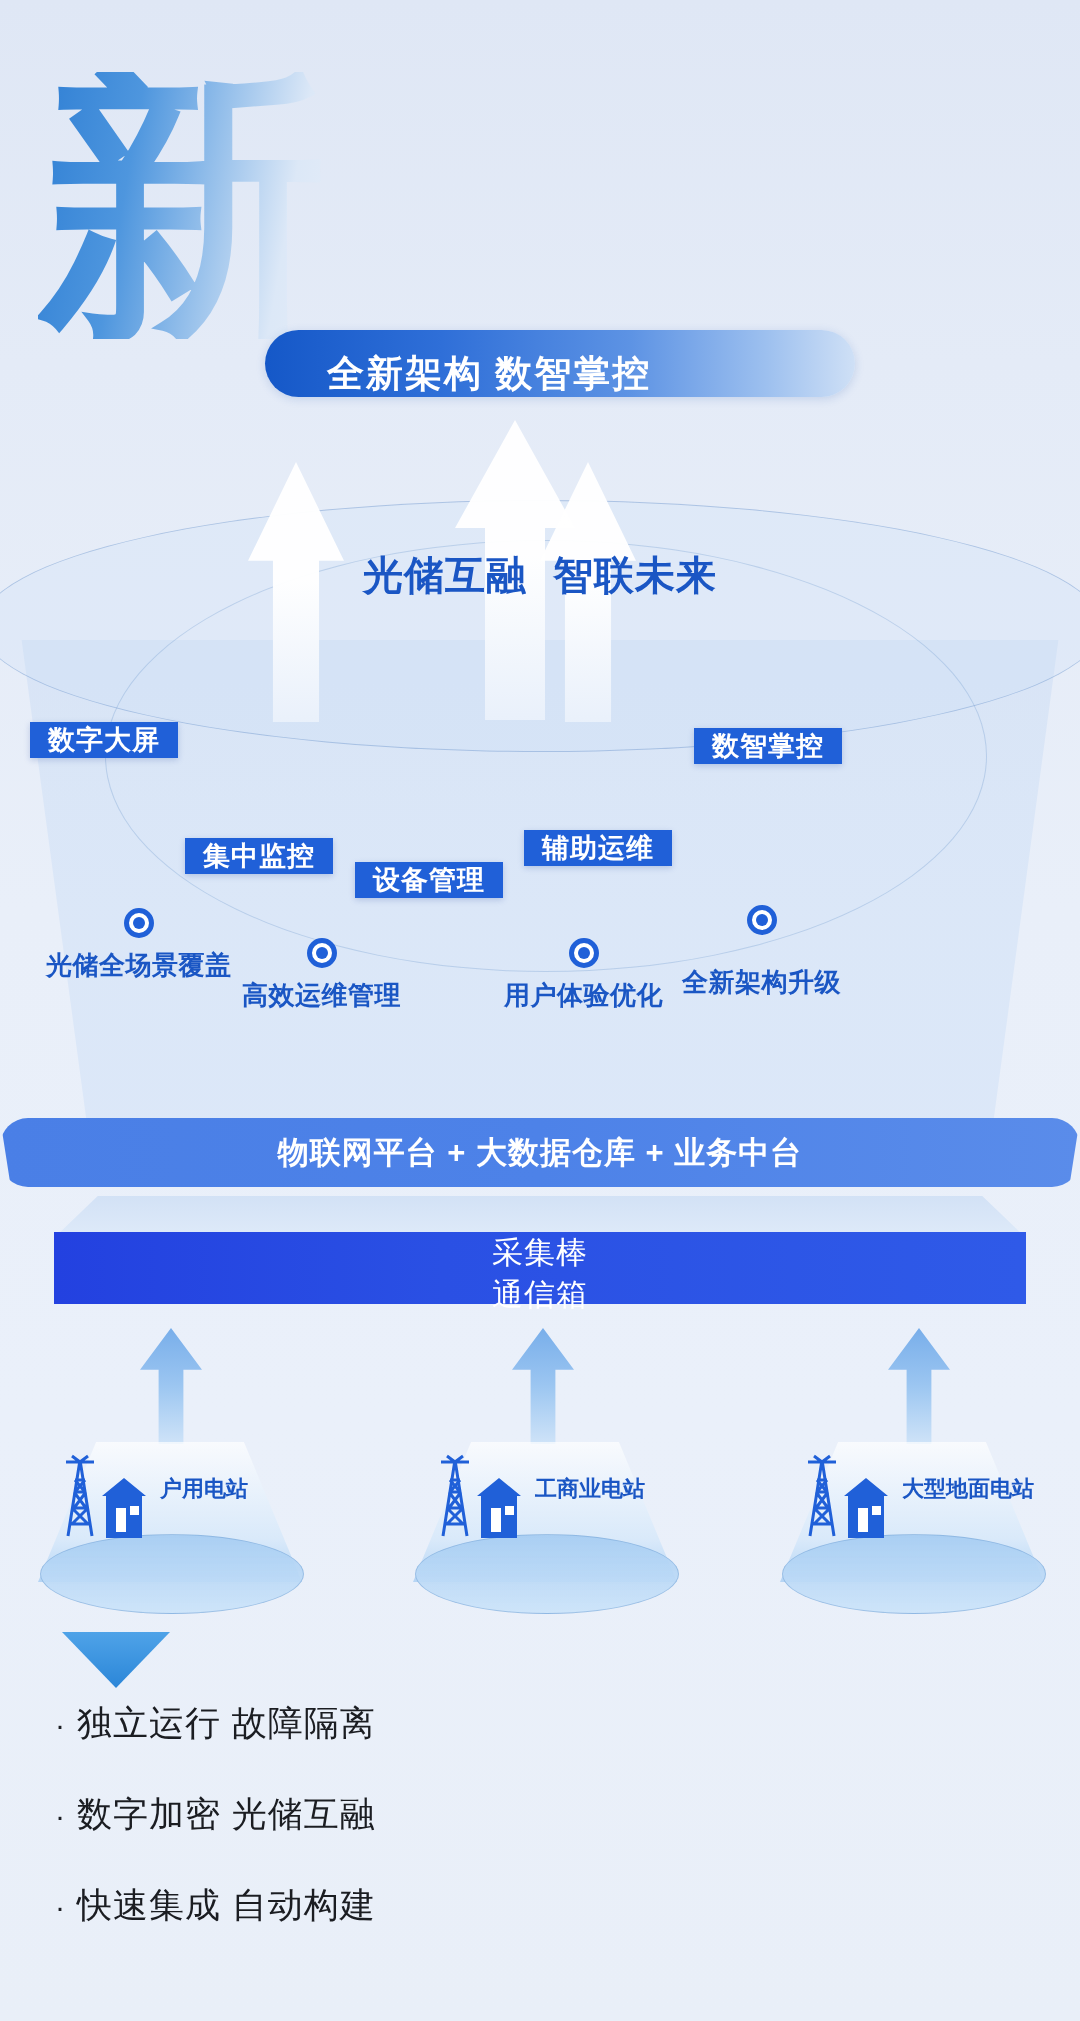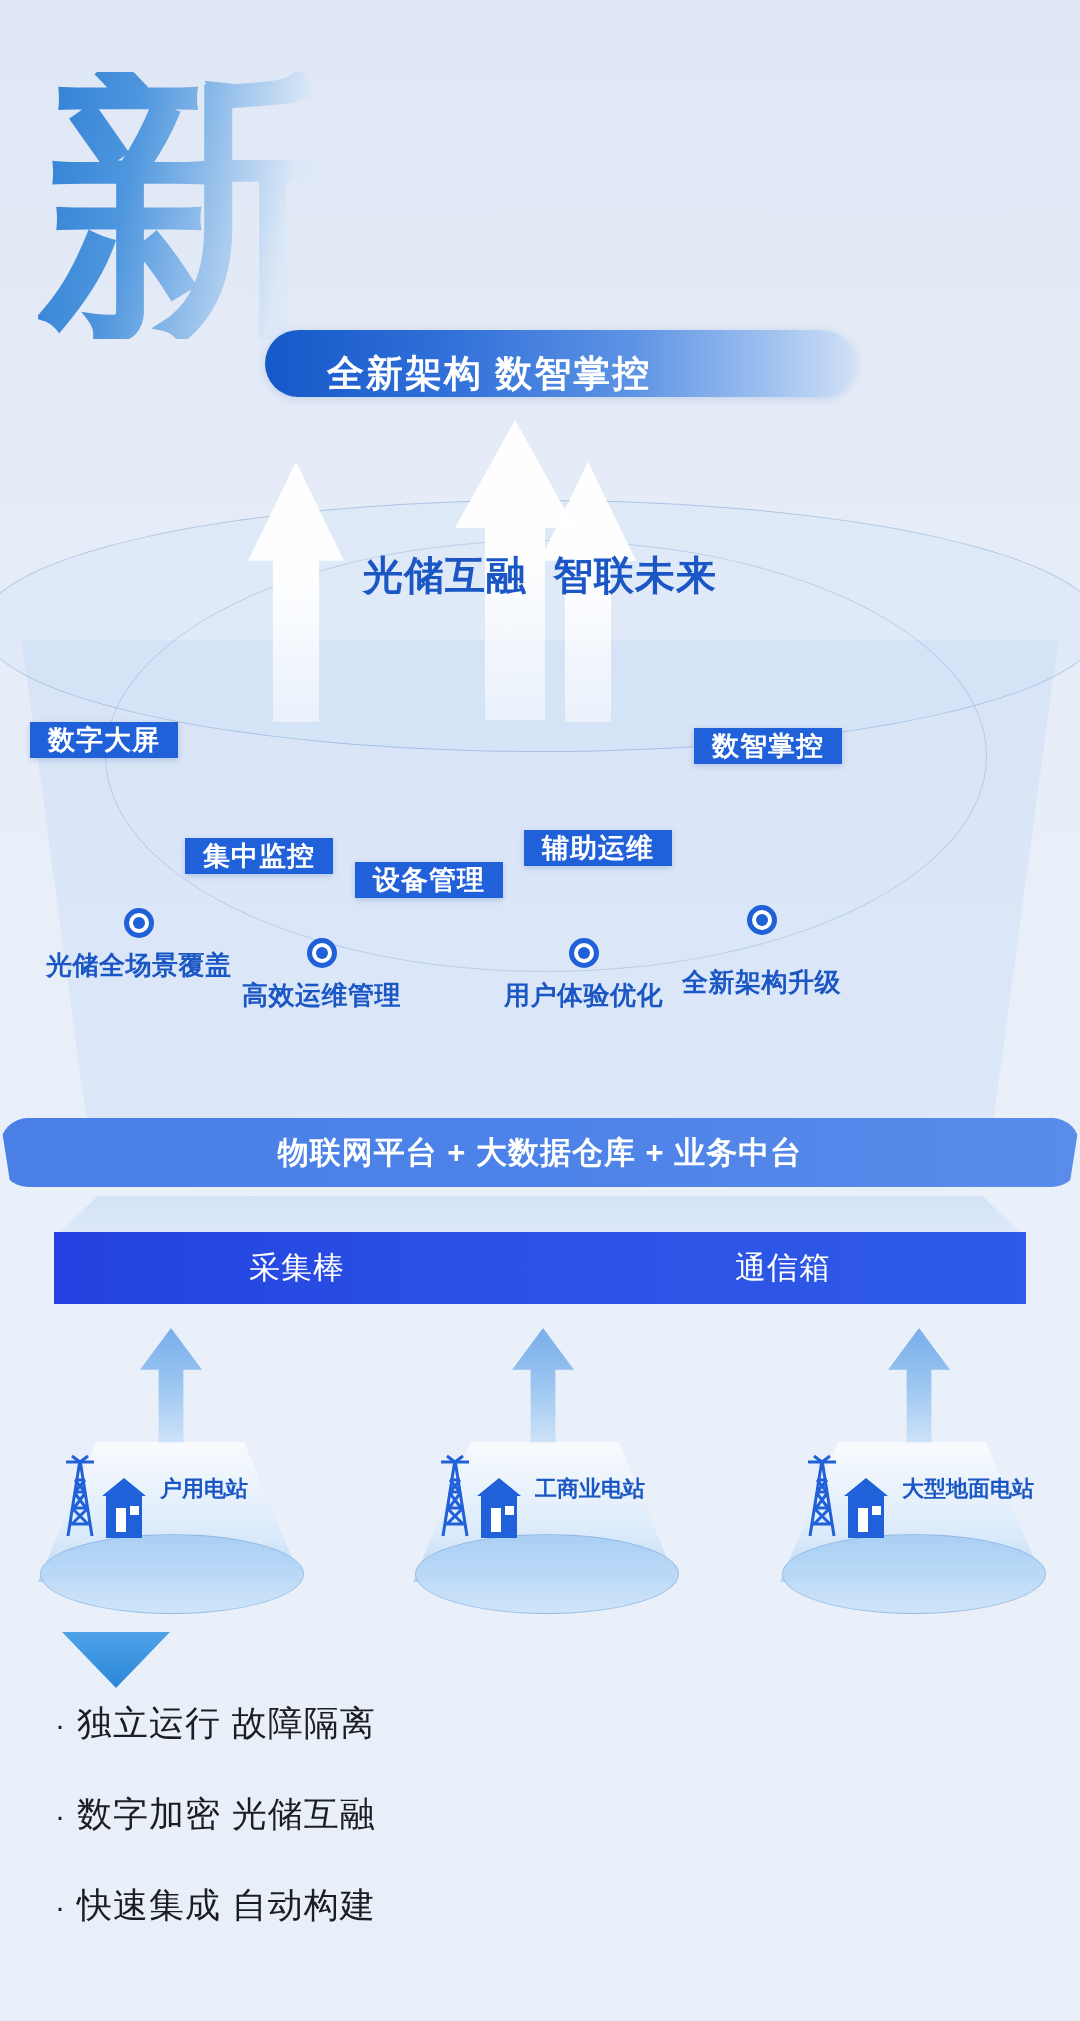--- a/index.html
+++ b/index.html
@@ -203,20 +203,21 @@
   }
   .device-bar {
     position: absolute;
     left: 54px;
     top: 1232px;
     width: 972px;
     height: 72px;
     background: linear-gradient(90deg,#2341e0 0%, #2a50e4 40%, #2f5ae8 100%);
     display: flex;
     align-items: center;
+    flex-direction: column;
   }
   .device-bar .dev {
     flex: 1;
     text-align: center;
     color: #ffffff;
     font-size: 31px;
     font-weight: 500;
     letter-spacing: 1px;
   }
 

